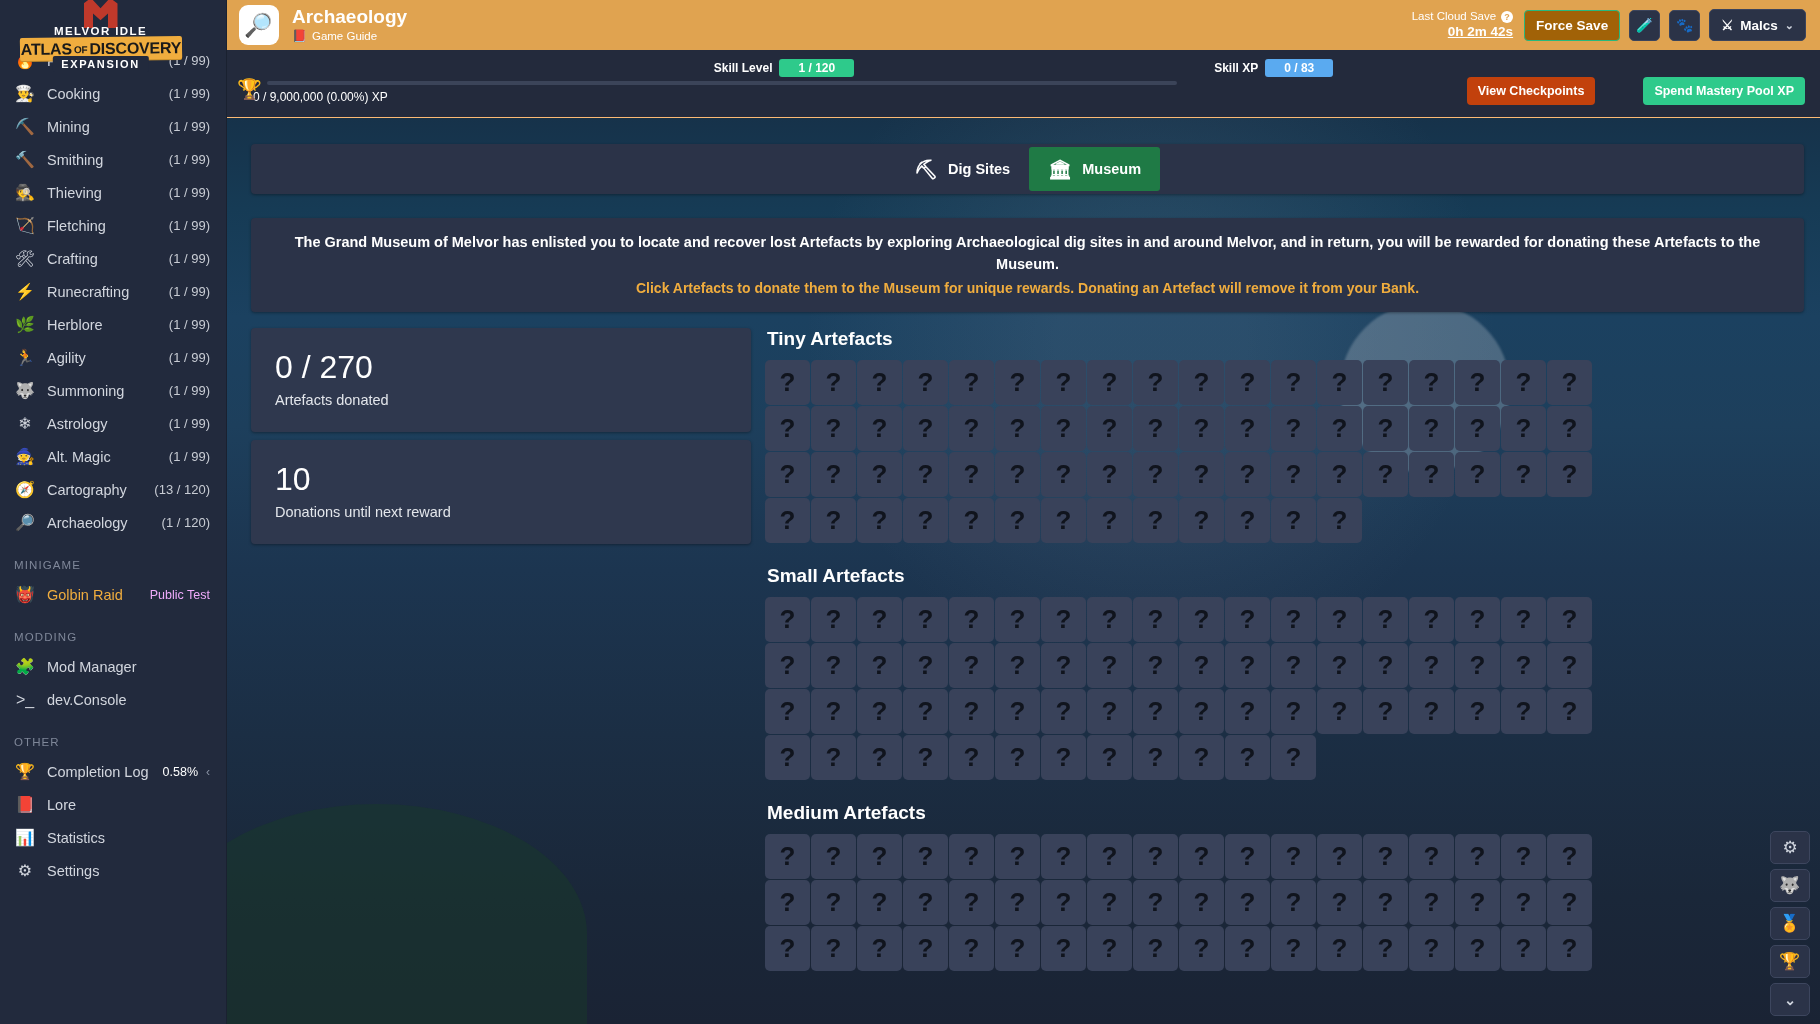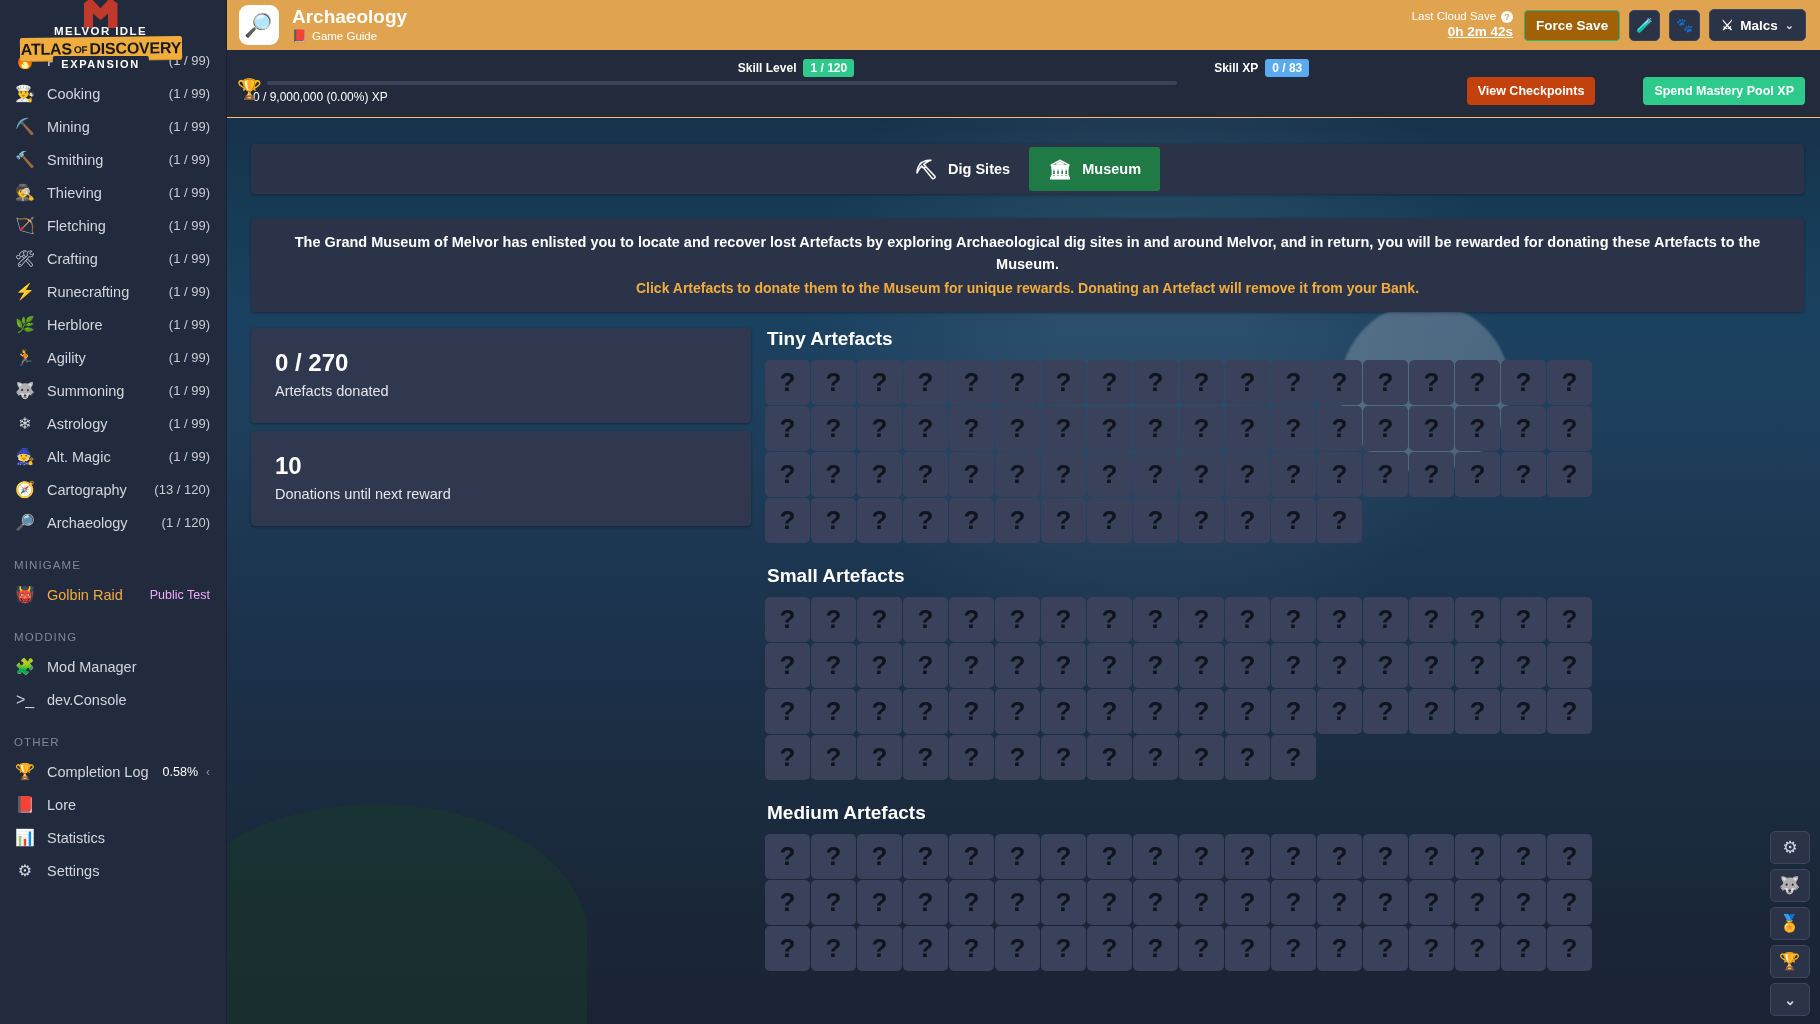--- a/index.html
+++ b/index.html
@@ -139,21 +139,21 @@
     border-bottom: 1px solid #fdba74;
   }
   .skillstrip-row {
     display: flex; align-items: center; justify-content: center; gap: 0;
     padding-left: 0;
   }
   .sk-pair { display: flex; align-items: center; gap: 7px; }
   .sk-label { font-size: 12px; color: #fff; font-weight: bold; }
   .sk-pill {
     font-size: 12px; font-weight: bold; color: #fff;
-    border-radius: 3px; padding: 2px 7px;
+    border-radius: 3px; padding: 2px 19px;
   }
   .sk-pill.green { background: #2eca8b; }
   .sk-pill.blue { background: #5aaaf0; }
   .sk-gap { width: 360px; }
   .mastery-row {
     display: flex; align-items: center; padding: 4px 0 0 14px; position: relative;
   }
   .mastery-bar-wrap { flex: 1 1 auto; max-width: 910px; margin-left: 26px; }
   .mastery-bar {
     height: 4px; background: #3b4459; border-radius: 2px; width: 100%;
@@ -222,21 +222,21 @@
   
   .body-grid { display: flex; gap: 14px; margin-top: 16px; position: relative; z-index: 2; }
   .col-left { flex: 0 0 500px; }
   .col-right { flex: 1 1 auto; min-width: 0; }
 
   .stat-card {
     background: #2f384e; border-radius: 4px; padding: 22px 24px 24px;
     box-shadow: 0 1px 3px rgba(0,0,0,.35);
   }
   .stat-card + .stat-card { margin-top: 8px; }
-  .stat-big { font-size: 24px; font-weight: bold; color: #fff; line-height: 1.1; }
+  .stat-big { font-size: 32px; font-weight: normal; color: #fff; line-height: 1.1; }
   .stat-sub { font-size: 14.5px; color: #e3e6eb; margin-top: 7px; }
 
   .sect-title {
     font-size: 19px; font-weight: bold; color: #fff;
     margin: 0 0 10px 2px;
   }
   .sect + .sect { margin-top: 22px; }
   .art-grid {
     display: grid; grid-template-columns: repeat(18, 45px);
     gap: 1px 1px; justify-content: start;

